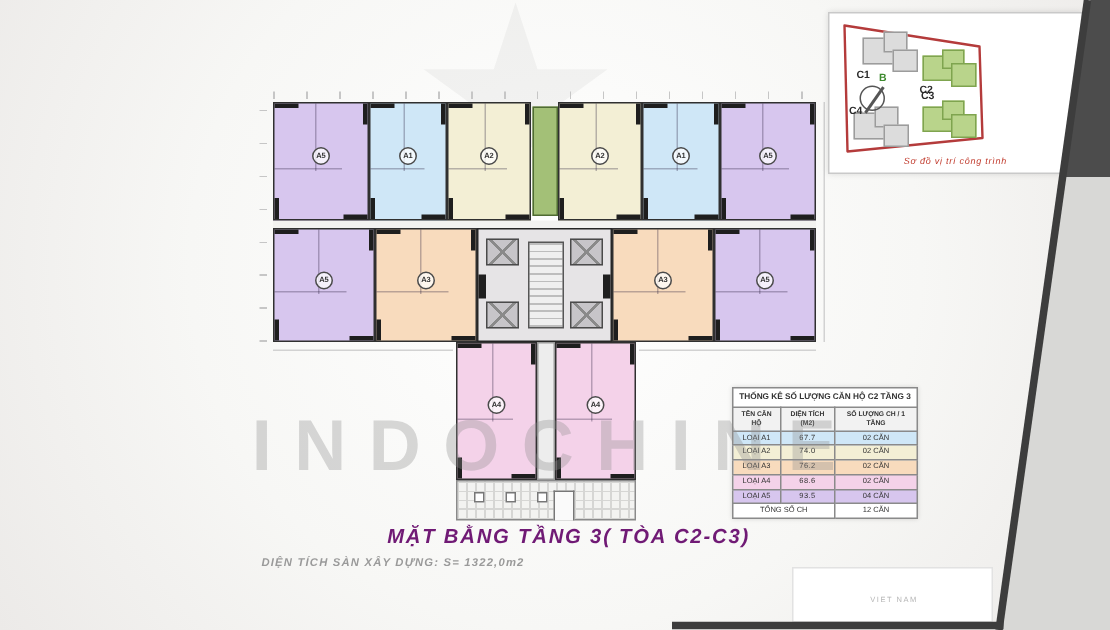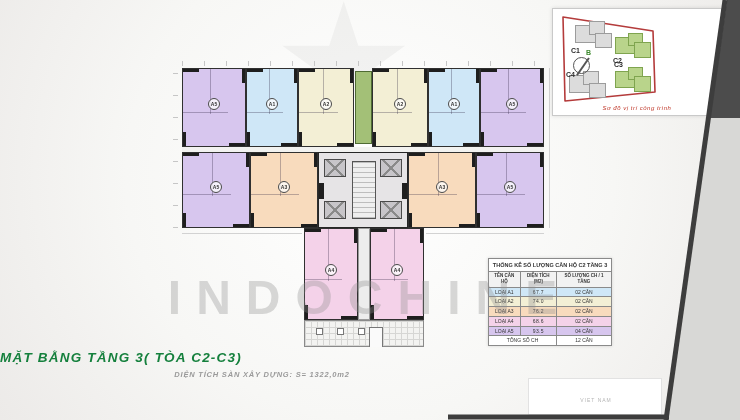--- a/index.html
+++ b/index.html
@@ -66,22 +66,22 @@
   .sm-caption{position:absolute;left:0;right:0;bottom:4px;text-align:center;font-size:6px;
     font-style:italic;color:#c0392b;letter-spacing:.5px;}
   
   .stat-table{position:absolute;left:488px;top:258px;width:124px;z-index:4;border-collapse:collapse;
     background:#fff;font-size:5px;color:#333;box-shadow:0 0 3px rgba(0,0,0,.15);}
   .stat-table td,.stat-table th{border:0.8px solid #8a8a8a;padding:1px 2px;text-align:center;line-height:1.35;}
   .stat-table .t-title{font-size:5.5px;font-weight:bold;padding:2.5px 2px;}
   .stat-table th{font-size:4.5px;font-weight:bold;background:#f2f2f2;}
   .stat-table .num{letter-spacing:.3px;}
   
-  .main-title{position:absolute;left:0;top:350px;width:500px;text-align:left;z-index:4;
-    font-size:13.5px;font-style:italic;font-weight:bold;color:#15803d;letter-spacing:1.2px;}
+  .main-title{position:absolute;left:0;top:350px;width:500px;text-align:right;z-index:4;
+    font-size:13.5px;font-style:italic;font-weight:bold;color:#701a75;letter-spacing:1.2px;}
   .sub-title{position:absolute;left:0;top:370px;width:500px;text-align:center;z-index:4;
     font-size:7.5px;font-style:italic;font-weight:bold;color:#9a9a9a;letter-spacing:.8px;padding-left:24px;}
   
   .logo-box{position:absolute;left:528px;top:378px;width:134px;height:37px;background:#fff;z-index:7;
     border:1px solid #e2e2e2;display:flex;align-items:center;justify-content:center;}
   .logo-brand{font-size:17px;font-weight:bold;color:#2fa05c;letter-spacing:.5px;}
   .logo-suffix{font-size:5px;color:#b5b5b5;letter-spacing:1px;margin:7px 0 0 2px;}
 </style>
 </head>
 <body data-name="drawing-sheet">

